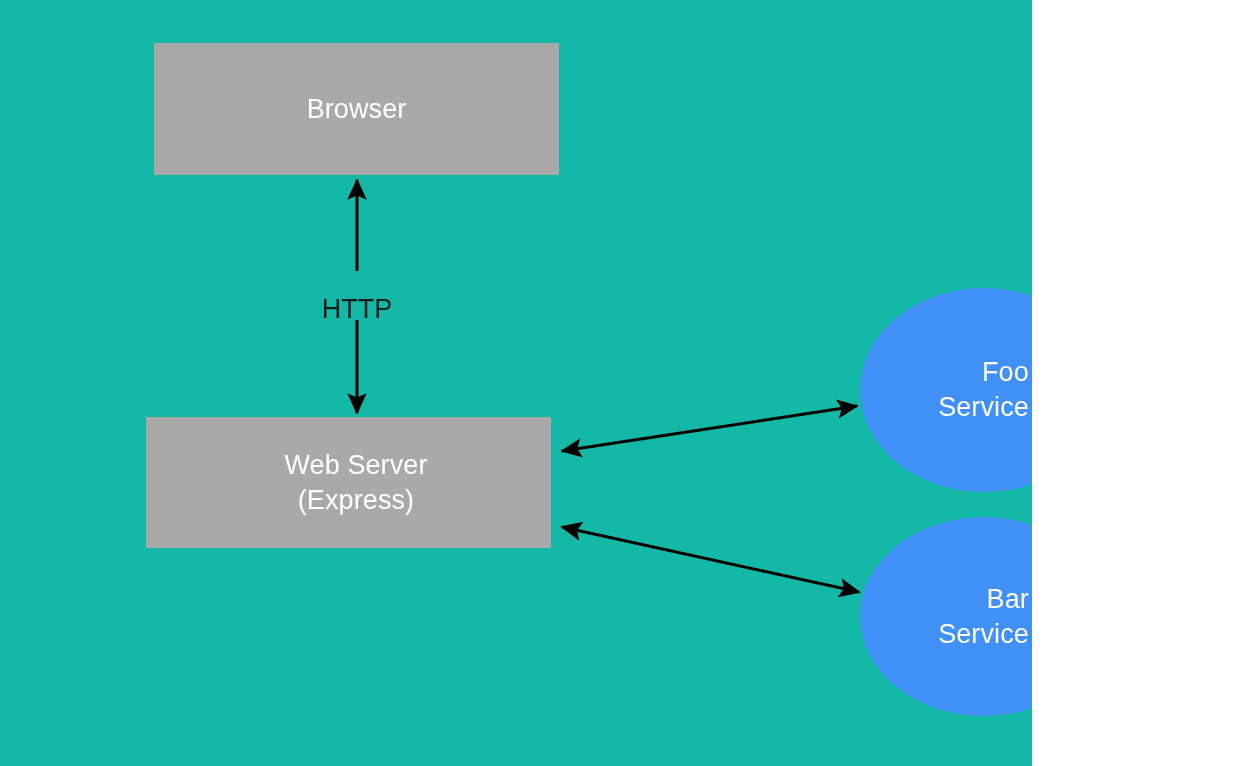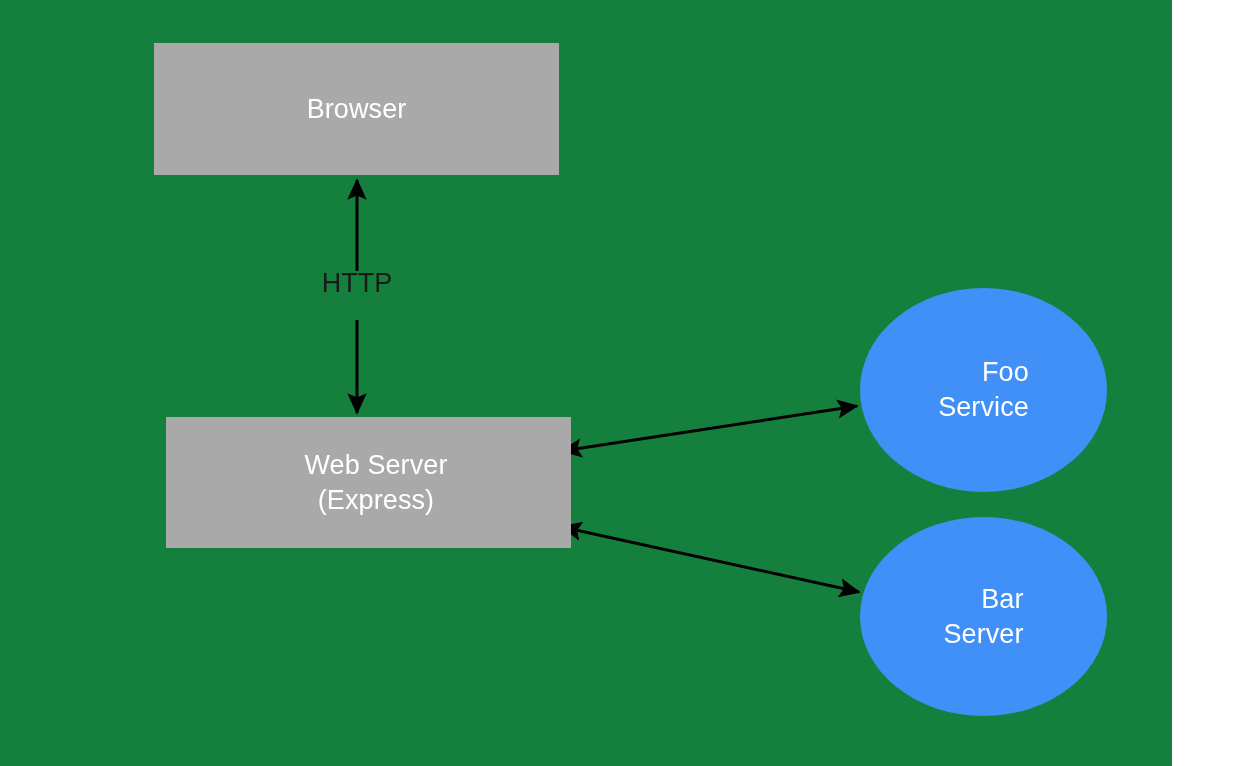--- a/index.html
+++ b/index.html
@@ -6,23 +6,23 @@
   html, body {
     margin: 0;
     padding: 0;
     background: #ffffff;
   }
   body {
     font-family: "Liberation Sans", sans-serif;
   }
   #canvas {
     position: relative;
-    width: 1172px;
+    width: 1032px;
     height: 766px;
-    background: #15803d;
+    background: #14b8a6;
     overflow: hidden;
   }
   #edges {
     position: absolute;
     left: 0;
     top: 0;
     width: 1236px;
     height: 766px;
     pointer-events: none;
   }
@@ -52,26 +52,26 @@
   .edge-label {
     position: absolute;
     color: #1a1a1a;
     font-size: 27px;
     white-space: nowrap;
     text-align: center;
   }
 
   
   #node-browser   { left: 154px; top: 43px;  width: 405px; height: 132px; }
-  #node-webserver { left: 166px; top: 417px; width: 405px; height: 131px; padding-left: 15px; }
+  #node-webserver { left: 146px; top: 417px; width: 405px; height: 131px; padding-left: 15px; }
   #node-foo       { left: 860px; top: 288px; width: 247px; height: 204px; }
   #node-bar       { left: 860px; top: 517px; width: 247px; height: 199px; }
 
   
-  #label-http { left: 296px; top: 268px; width: 122px; }
+  #label-http { left: 296px; top: 294px; width: 122px; }
 </style>
 </head>
 <body>
 
 <div id="canvas">
 
   <svg id="edges" viewBox="0 0 1236 766" width="1236" height="766">
     <defs>
       <marker id="arrowEnd" viewBox="0 0 12 12" refX="11" refY="6" markerWidth="7.2" markerHeight="7.2" orient="auto-start-reverse" markerUnits="strokeWidth">
         <path d="M 0 0.6 L 12 6 L 0 11.4 L 2.4 6 Z" fill="#000000"></path>
@@ -101,18 +101,18 @@
 (Express)</span>
   </div>
 
   <div class="node node-ellipse" id="node-foo">
     <span class="node-label">Foo
 Service</span>
   </div>
 
   <div class="node node-ellipse" id="node-bar">
     <span class="node-label">Bar
-Server</span>
+Service</span>
   </div>
 
   <div class="edge-label" id="label-http">HTTP</div>
 
 </div>
 
 </body></html>

